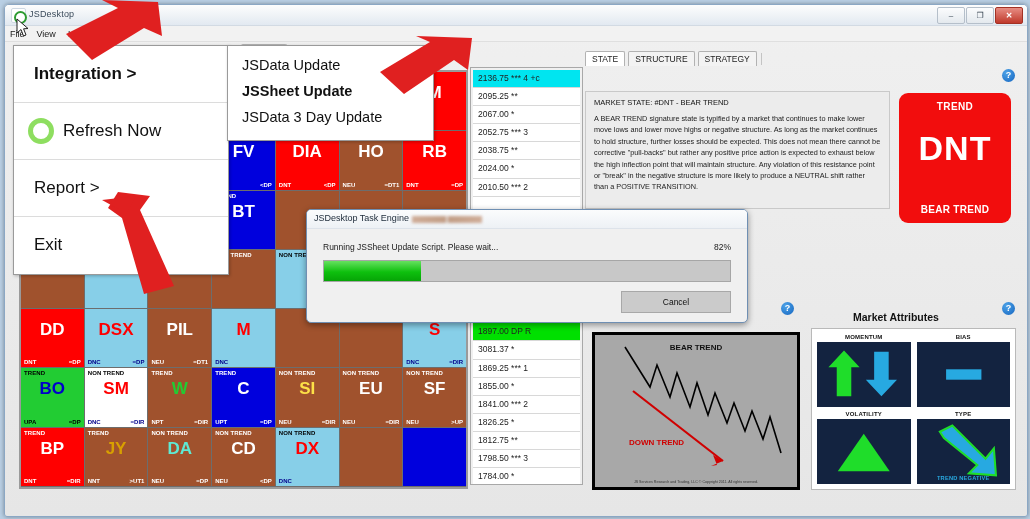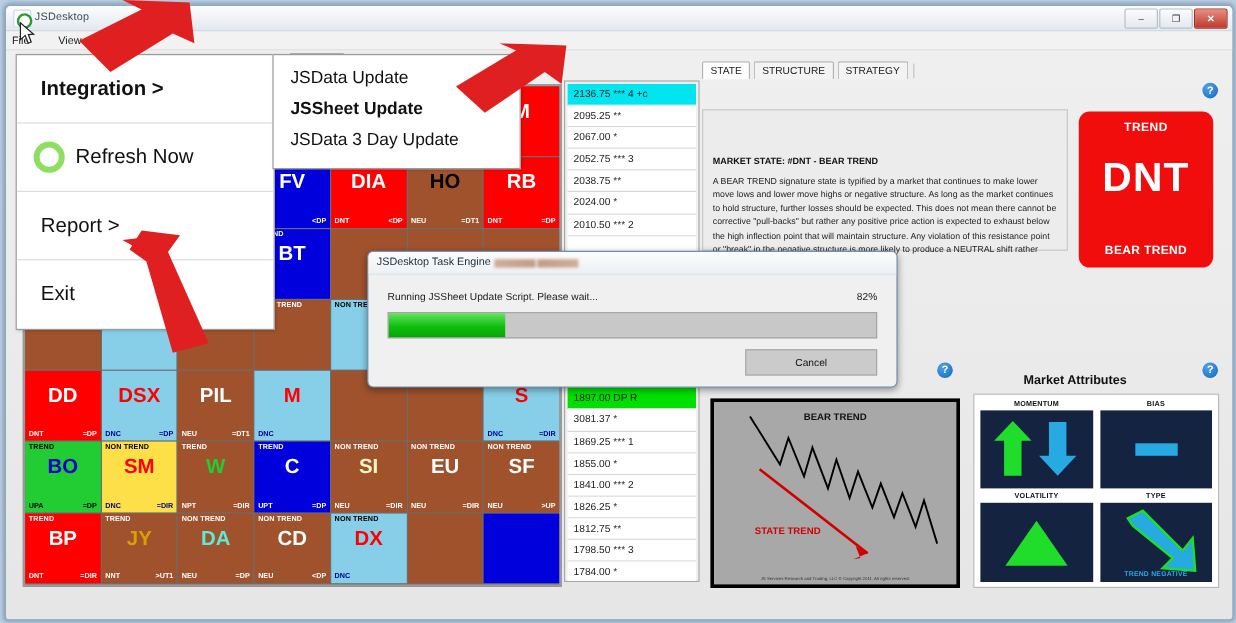--- a/index.html
+++ b/index.html
@@ -37,21 +37,21 @@
   .win-btns{position:absolute;right:4px;top:2px;display:flex;gap:1px;}
   .wb{width:26px;height:15px;border:1px solid #b5bfca;border-radius:2px;
       background:linear-gradient(#fbfcfd,#e4e9ee);position:relative;}
   .wb i{position:absolute;left:50%;top:50%;transform:translate(-50%,-50%);
         font-style:normal;font-size:8px;color:#2c3a48;line-height:1;}
   .wb.close{background:linear-gradient(#e78d83,#c0392b);border-color:#a33124;}
   .wb.close i{color:#fff;font-weight:bold;}
   
   .menubar{
     height:15px;background:#f2f2f2;border-bottom:1px solid #dfdfdf;
-    display:flex;align-items:center;padding-left:5px;gap:24px;
+    display:flex;align-items:center;padding-left:5px;gap:12px;
   }
   .menubar span{font-size:9px;color:#1a1a1a;}
   
   .menu-pop{
     position:absolute;background:#ffffff;border:1px solid #9a9a9a;z-index:40;
     box-shadow:1px 1px 3px rgba(0,0,0,.25);
   }
   #file-menu{left:8px;top:40px;width:214px;height:228px;}
   .mi{position:relative;padding:0 0 0 20px;display:flex;align-items:center;
       font-size:17px;color:#111;height:56px;}
@@ -97,21 +97,21 @@
           background:#f0f0f0;border:1px solid #a8a8a8;overflow:hidden;padding:2px;
           box-sizing:border-box;}
   .prow{height:17.1px;line-height:17.1px;font-size:8.5px;color:#222;
         padding-left:5px;background:#fff;border-bottom:1px solid #d8d8d8;}
   .prow.cyan{background:#00e5f0;font-weight:normal;}
   .prow.green{background:#00e000;}
   .prow.blank{background:#ffffff;}
   
   .statepanel{position:absolute;left:580px;top:86px;width:305px;height:118px;
               background:#ececec;border:1px solid #c9c9c9;padding:6px 8px;box-sizing:border-box;}
-  .state-title{font-size:7.5px;font-weight:bold;color:#111;margin-bottom:6px;margin-top:32px;}
+  .state-title{font-size:7.5px;font-weight:normal;color:#111;margin-bottom:6px;}
   .state-body{font-size:7.3px;color:#222;line-height:11.4px;text-align:left;}
   
   .dnt-card{position:absolute;left:894px;top:88px;width:112px;height:130px;
             background:#f20d0d;border-radius:9px;color:#fff;text-align:center;}
   .dnt-top{position:absolute;left:0;right:0;top:8px;font-size:10px;font-weight:bold;letter-spacing:.4px;}
   .dnt-mid{position:absolute;left:0;right:0;top:36px;font-size:34px;font-weight:bold;letter-spacing:1px;}
   .dnt-bot{position:absolute;left:0;right:0;bottom:8px;font-size:10px;font-weight:bold;letter-spacing:.3px;}
   
   .trendbox{position:absolute;left:587px;top:327px;width:208px;height:158px;
             background:#000;padding:3px;box-sizing:border-box;}
@@ -276,21 +276,21 @@
         <div class="br" style="color: rgb(255, 255, 255);">&lt;DP</div>
       </div>
       <div class="tile" style="background: rgb(255, 0, 0);">
         <div class="hdr" style="color: rgb(255, 255, 255);">TREND</div>
         <div class="sym" style="color: rgb(255, 255, 255);">DIA</div>
         <div class="bl" style="color: rgb(255, 255, 255);">DNT</div>
         <div class="br" style="color: rgb(255, 255, 255);">&lt;DP</div>
       </div>
       <div class="tile" style="background: rgb(160, 82, 45);">
         <div class="hdr" style="color: rgb(255, 255, 255);">NON TREND</div>
-        <div class="sym" style="color: #000000;">HO</div>
+        <div class="sym" style="color: #ffffff;">HO</div>
         <div class="bl" style="color: rgb(255, 255, 255);">NEU</div>
         <div class="br" style="color: rgb(255, 255, 255);">=DT1</div>
       </div>
       <div class="tile" style="background: rgb(255, 0, 0);">
         <div class="hdr" style="color: rgb(255, 255, 255);">TREND</div>
         <div class="sym" style="color: rgb(255, 255, 255);">RB</div>
         <div class="bl" style="color: rgb(255, 255, 255);">DNT</div>
         <div class="br" style="color: rgb(255, 255, 255);">=DP</div>
       </div>
       <div class="tile" style="background: rgb(160, 82, 45);">
@@ -418,41 +418,41 @@
         <div class="sym" style="color: rgb(255, 0, 0);">S</div>
         <div class="bl" style="color: rgb(0, 0, 139);">DNC</div>
         <div class="br" style="color: rgb(0, 0, 139);">=DIR</div>
       </div>
       <div class="tile" style="background: rgb(34, 204, 51);">
         <div class="hdr" style="color: rgb(0, 0, 0);">TREND</div>
         <div class="sym" style="color: rgb(0, 0, 204);">BO</div>
         <div class="bl" style="color: rgb(0, 0, 0);">UPA</div>
         <div class="br" style="color: rgb(0, 0, 0);">=DP</div>
       </div>
-      <div class="tile" style="background: #fde047;">
+      <div class="tile" style="background: #ffffff;">
         <div class="hdr" style="color: rgb(0, 0, 0);">NON TREND</div>
         <div class="sym" style="color: rgb(255, 0, 0);">SM</div>
         <div class="bl" style="color: rgb(0, 0, 139);">DNC</div>
         <div class="br" style="color: rgb(0, 0, 139);">=DIR</div>
       </div>
       <div class="tile" style="background: rgb(160, 82, 45);">
         <div class="hdr" style="color: rgb(255, 255, 255);">TREND</div>
         <div class="sym" style="color: rgb(34, 204, 51);">W</div>
         <div class="bl" style="color: rgb(255, 255, 255);">NPT</div>
         <div class="br" style="color: rgb(255, 255, 255);">=DIR</div>
       </div>
       <div class="tile" style="background: rgb(0, 0, 221);">
         <div class="hdr" style="color: rgb(255, 255, 255);">TREND</div>
         <div class="sym" style="color: rgb(255, 255, 255);">C</div>
         <div class="bl" style="color: rgb(255, 255, 255);">UPT</div>
         <div class="br" style="color: rgb(255, 255, 255);">=DP</div>
       </div>
       <div class="tile" style="background: rgb(160, 82, 45);">
         <div class="hdr" style="color: rgb(255, 255, 255);">NON TREND</div>
-        <div class="sym" style="color: #fef9c3;">SI</div>
+        <div class="sym" style="color: #fde047;">SI</div>
         <div class="bl" style="color: rgb(255, 255, 255);">NEU</div>
         <div class="br" style="color: rgb(255, 255, 255);">=DIR</div>
       </div>
       <div class="tile" style="background: rgb(160, 82, 45);">
         <div class="hdr" style="color: rgb(255, 255, 255);">NON TREND</div>
         <div class="sym" style="color: rgb(255, 255, 255);">EU</div>
         <div class="bl" style="color: rgb(255, 255, 255);">NEU</div>
         <div class="br" style="color: rgb(255, 255, 255);">=DIR</div>
       </div>
       <div class="tile" style="background: rgb(160, 82, 45);">
@@ -538,21 +538,21 @@
   </div>
 
   <div class="trendbox">
     <div class="trendinner">
       <div class="tb-title">BEAR TREND</div>
       <svg width="202" height="152" viewBox="0 0 202 152" style="position:absolute;left:0;top:0;">
         <polyline fill="none" stroke="#000" stroke-width="1.6" points="30,12 55,52 62,30 75,62 82,38 95,72 102,48 113,80 120,58 132,88 139,68 150,96 157,76 168,104 175,82 186,118"></polyline>
         <line x1="38" y1="56" x2="128" y2="126" stroke="#d00000" stroke-width="2.2"></line>
         <polygon points="128,126 118,120 122,130 116,131" fill="#d00000"></polygon>
       </svg>
-      <div class="tb-dt">STATE TREND</div>
+      <div class="tb-dt">DOWN TREND</div>
       <div class="tb-cr">JS Services Research and Trading, LLC  © Copyright 2011. All rights reserved.</div>
     </div>
   </div>
 
   <div class="ma-title">Market Attributes</div>
   <div class="ma-box">
 
     <div class="ma-cell">
       <div class="ma-lbl">MOMENTUM</div>
       <div class="ma-art">

